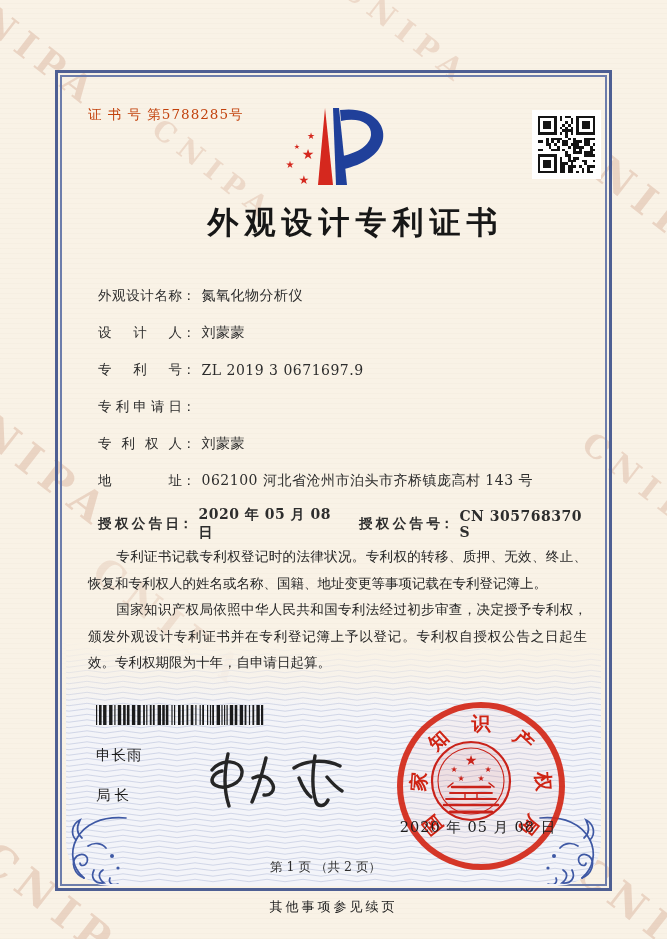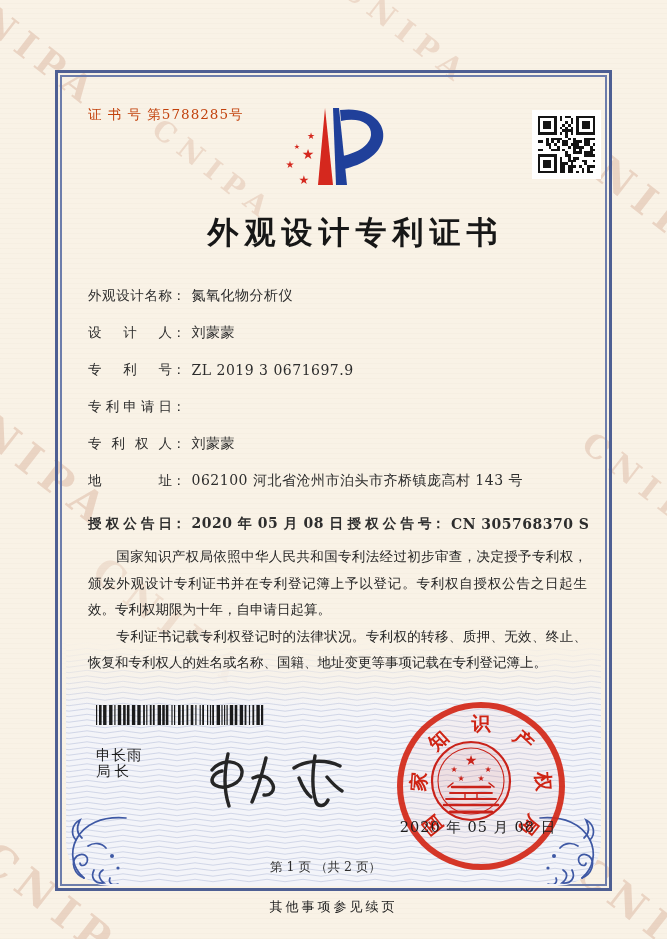--- a/index.html
+++ b/index.html
@@ -31,27 +31,27 @@
   
   .frame{position:absolute;left:55px;top:70px;width:551px;height:815px;
     border:3px solid #4e5f93;z-index:1;}
   .frame-inner{position:absolute;inset:2px;border:2px solid #6d7dab;}
   
   .cert-no{position:absolute;left:88px;top:106px;font-size:13.5px;color:#c2410c;
     letter-spacing:1px;z-index:2;}
   .logo{position:absolute;left:278px;top:93px;width:112px;height:102px;z-index:2;}
   .qr{position:absolute;left:532px;top:110px;width:63px;height:63px;background:#fff;
     padding:3px;z-index:2;}
-  .title{position:absolute;left:55px;width:601px;top:212px;text-align:center;
+  .title{position:absolute;left:55px;width:601px;top:202px;text-align:center;
     font-size:31px;font-weight:bold;letter-spacing:6px;color:#171717;z-index:2;}
   
   .fields{position:absolute;left:88px;top:277px;width:505px;z-index:2;font-size:14px;}
   .frow{display:flex;align-items:center;height:37px;}
   .flabel{display:inline-block;width:84px;font-size:13.5px;
-    text-align:justify;text-align-last:justify;}
+    text-align:justify;text-align-last:justify;margin-left:10px;}
   .colon{margin-right:6px;font-size:13.5px;}
   .fval{letter-spacing:.5px;}
   .grant{margin-top:6px;font-weight:bold;}
   .gdate{width:156px;}
   
   .legal{position:absolute;left:88px;top:543px;width:499px;z-index:2;
     font-size:13.5px;line-height:26.5px;color:#262626;text-align:justify;}
   .legal p{margin:0;text-indent:2.1em;}
   
   .panel{position:absolute;left:66px;top:640px;width:535px;height:246px;z-index:1;
@@ -59,21 +59,21 @@
     background:linear-gradient(180deg, rgba(243,244,249,0) 0, rgba(243,244,249,.92) 62px, #f3f4f9 120px);}
   .panel svg{position:absolute;left:0;top:0;}
   .panel-fade{position:absolute;left:0;top:0;width:100%;height:70px;
     background:linear-gradient(180deg,#f9f2e6 0,rgba(249,242,230,0) 100%);}
   .flourish{position:absolute;z-index:2;width:70px;height:72px;}
   .flourish.fl{left:60px;top:812px;}
   .flourish.fr{left:536px;top:812px;transform:scaleX(-1);}
   
   .barcode{position:absolute;left:95px;top:705px;width:170px;height:20px;z-index:3;}
   
-  .chief-title{position:absolute;left:96px;top:762px;font-size:14.5px;letter-spacing:4px;
+  .chief-title{position:absolute;left:96px;top:786px;font-size:14.5px;letter-spacing:4px;
     color:#1f1f1f;z-index:3;}
   .chief-name{position:absolute;left:96px;top:746px;font-size:14.5px;letter-spacing:1px;
     color:#1f1f1f;z-index:3;}
   .signature{position:absolute;left:198px;top:744px;width:162px;height:72px;z-index:3;}
   
   .seal{position:absolute;left:397px;top:702px;width:168px;height:168px;z-index:4;}
   .seal-ring{position:absolute;inset:0;border:6px solid rgba(210,38,22,.92);border-radius:50%;
     box-sizing:border-box;background:rgba(224,60,40,.03);}
   .seal-char{position:absolute;left:50%;top:50%;width:22px;height:22px;margin:-11px 0 0 -11px;
     text-align:center;font-size:19px;font-weight:bold;color:#cf2414;line-height:22px;}
@@ -293,22 +293,22 @@
       <span class="flabel">授权公告日</span>
         <span class="colon">：</span>
       <span class="fval gdate">2020 年 05 月 08 日</span>
       <span class="flabel">授权公告号</span>
         <span class="colon">：</span>
       <span class="fval">CN 305768370 S</span>
     </div>
   </div>
 
   <div class="legal">
+    <p>专利证书记载专利权登记时的法律状况。专利权的转移、质押、无效、终止、恢复和专利权人的姓名或名称、国籍、地址变更等事项记载在专利登记簿上。</p>
     <p>国家知识产权局依照中华人民共和国专利法经过初步审查，决定授予专利权，颁发外观设计专利证书并在专利登记簿上予以登记。专利权自授权公告之日起生效。专利权期限为十年，自申请日起算。</p>
-    <p>专利证书记载专利权登记时的法律状况。专利权的转移、质押、无效、终止、恢复和专利权人的姓名或名称、国籍、地址变更等事项记载在专利登记簿上。</p>
   </div>
 
   <div class="panel">
     <svg id="waves-svg" width="535" height="246" viewBox="0 0 535 246">
         <path d="M-6 4.0 q 9 2.4 18 0 t 18 0 t 18 0 t 18 0 t 18 0 t 18 0 t 18 0 t 18 0 t 18 0 t 18 0 t 18 0 t 18 0 t 18 0 t 18 0 t 18 0 t 18 0 t 18 0 t 18 0 t 18 0 t 18 0 t 18 0 t 18 0 t 18 0 t 18 0 t 18 0 t 18 0 t 18 0 t 18 0 t 18 0 t 18 0 t 18 0" fill="none" stroke="#c3cbe0" stroke-width="1" opacity="0.72"></path>
         <path d="M-6 9.5 q 9 2.4 18 0 t 18 0 t 18 0 t 18 0 t 18 0 t 18 0 t 18 0 t 18 0 t 18 0 t 18 0 t 18 0 t 18 0 t 18 0 t 18 0 t 18 0 t 18 0 t 18 0 t 18 0 t 18 0 t 18 0 t 18 0 t 18 0 t 18 0 t 18 0 t 18 0 t 18 0 t 18 0 t 18 0 t 18 0 t 18 0 t 18 0" fill="none" stroke="#c3cbe0" stroke-width="1" opacity="0.72"></path>
         <path d="M-6 15.0 q 9 2.4 18 0 t 18 0 t 18 0 t 18 0 t 18 0 t 18 0 t 18 0 t 18 0 t 18 0 t 18 0 t 18 0 t 18 0 t 18 0 t 18 0 t 18 0 t 18 0 t 18 0 t 18 0 t 18 0 t 18 0 t 18 0 t 18 0 t 18 0 t 18 0 t 18 0 t 18 0 t 18 0 t 18 0 t 18 0 t 18 0 t 18 0" fill="none" stroke="#c3cbe0" stroke-width="1" opacity="0.72"></path>
         <path d="M-6 20.5 q 9 2.4 18 0 t 18 0 t 18 0 t 18 0 t 18 0 t 18 0 t 18 0 t 18 0 t 18 0 t 18 0 t 18 0 t 18 0 t 18 0 t 18 0 t 18 0 t 18 0 t 18 0 t 18 0 t 18 0 t 18 0 t 18 0 t 18 0 t 18 0 t 18 0 t 18 0 t 18 0 t 18 0 t 18 0 t 18 0 t 18 0 t 18 0" fill="none" stroke="#c3cbe0" stroke-width="1" opacity="0.72"></path>
         <path d="M-6 26.0 q 9 2.4 18 0 t 18 0 t 18 0 t 18 0 t 18 0 t 18 0 t 18 0 t 18 0 t 18 0 t 18 0 t 18 0 t 18 0 t 18 0 t 18 0 t 18 0 t 18 0 t 18 0 t 18 0 t 18 0 t 18 0 t 18 0 t 18 0 t 18 0 t 18 0 t 18 0 t 18 0 t 18 0 t 18 0 t 18 0 t 18 0 t 18 0" fill="none" stroke="#c3cbe0" stroke-width="1" opacity="0.72"></path>
         <path d="M-6 31.5 q 9 2.4 18 0 t 18 0 t 18 0 t 18 0 t 18 0 t 18 0 t 18 0 t 18 0 t 18 0 t 18 0 t 18 0 t 18 0 t 18 0 t 18 0 t 18 0 t 18 0 t 18 0 t 18 0 t 18 0 t 18 0 t 18 0 t 18 0 t 18 0 t 18 0 t 18 0 t 18 0 t 18 0 t 18 0 t 18 0 t 18 0 t 18 0" fill="none" stroke="#c3cbe0" stroke-width="1" opacity="0.72"></path>

